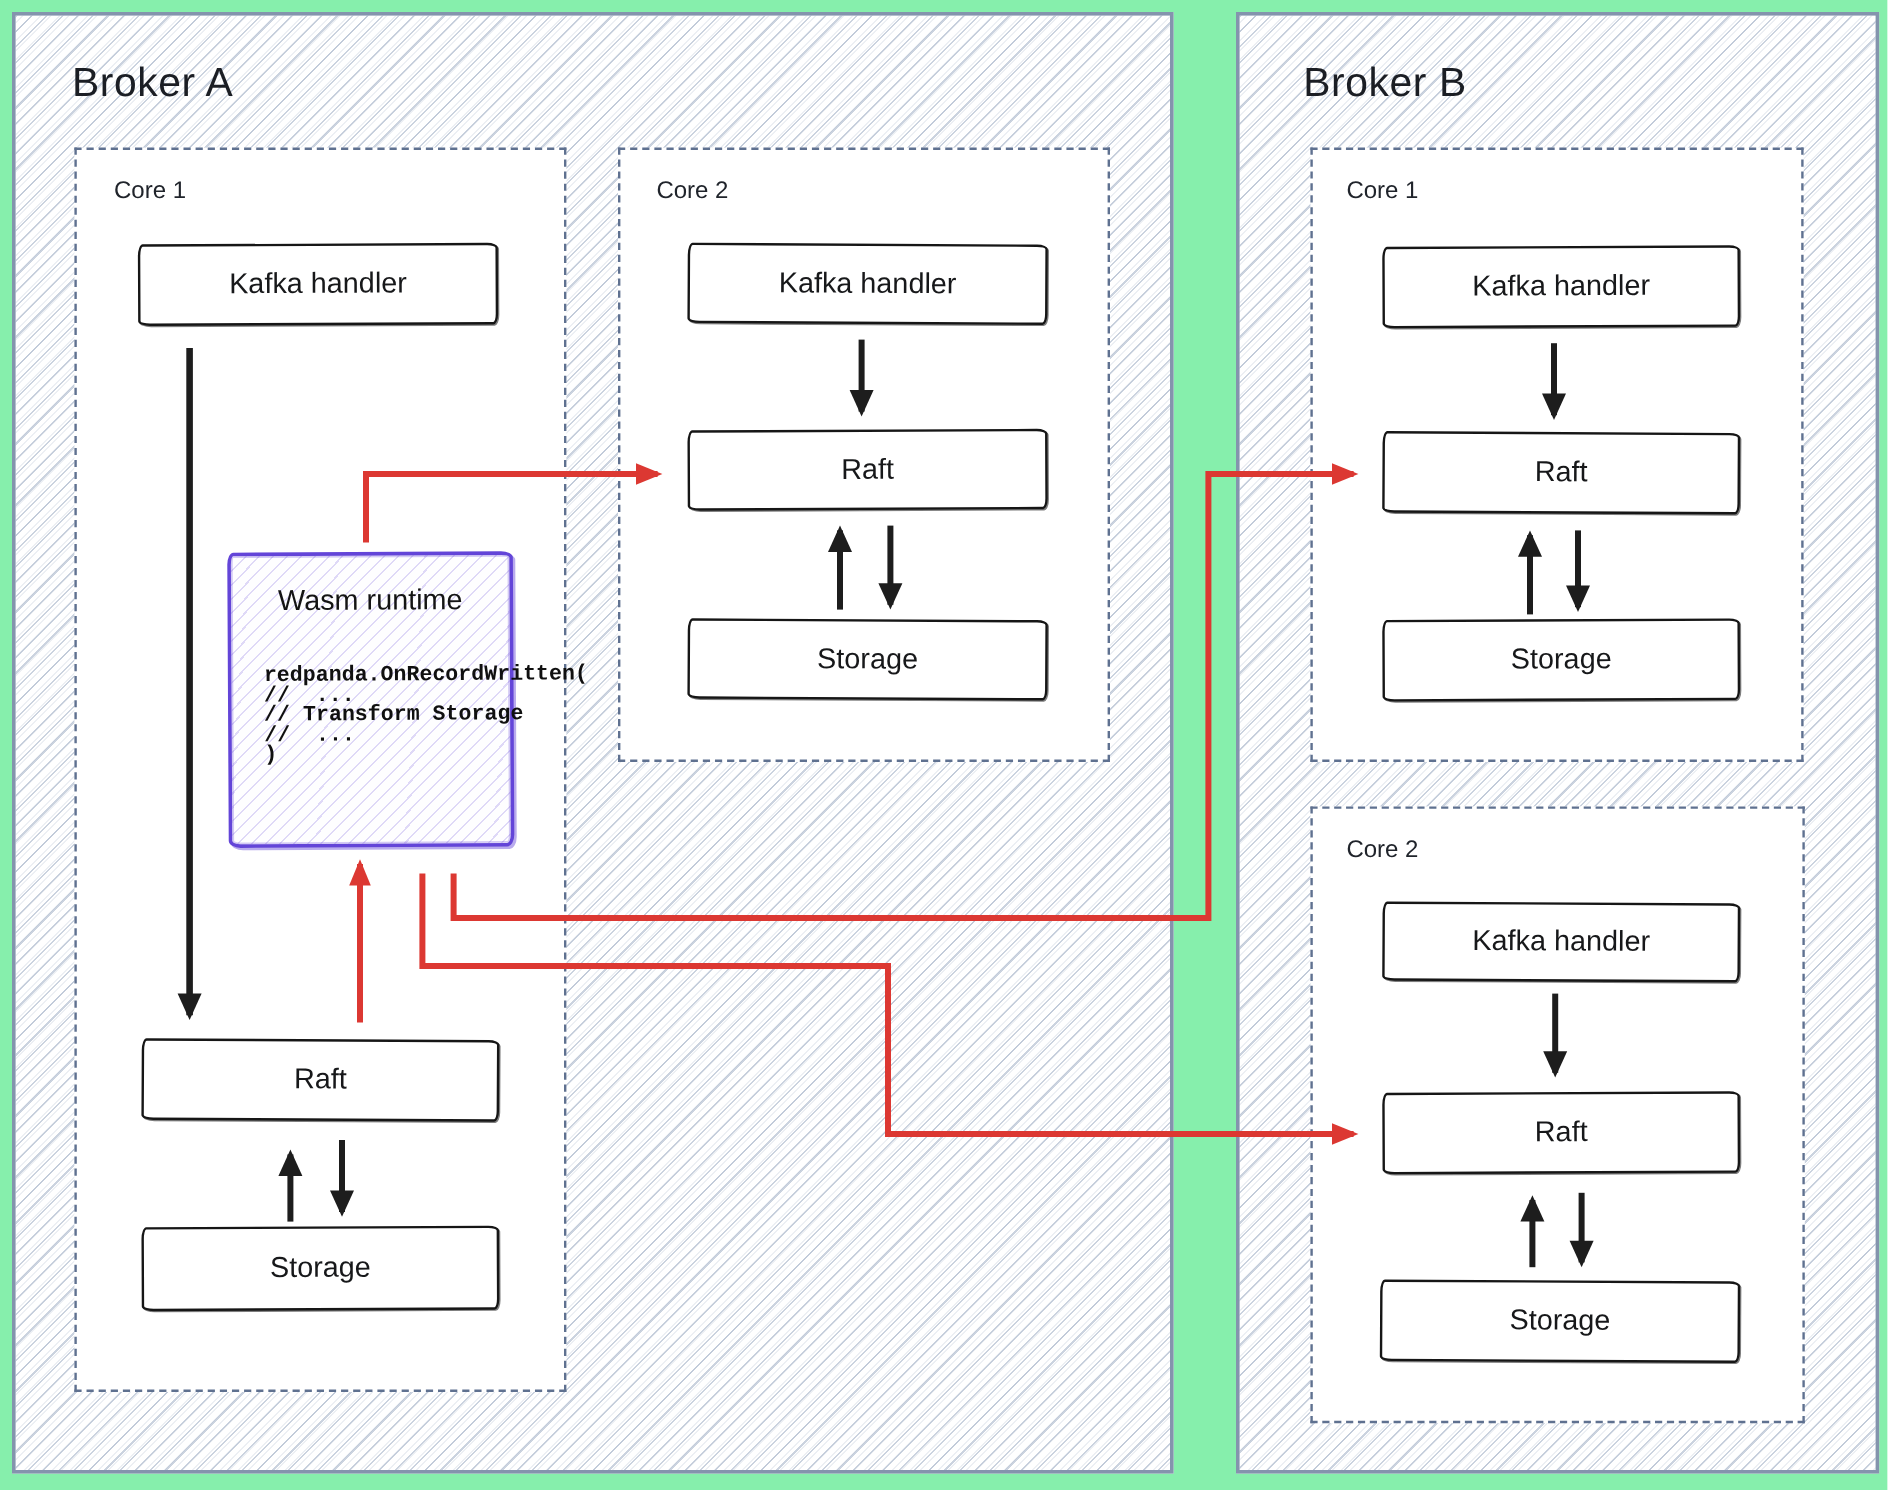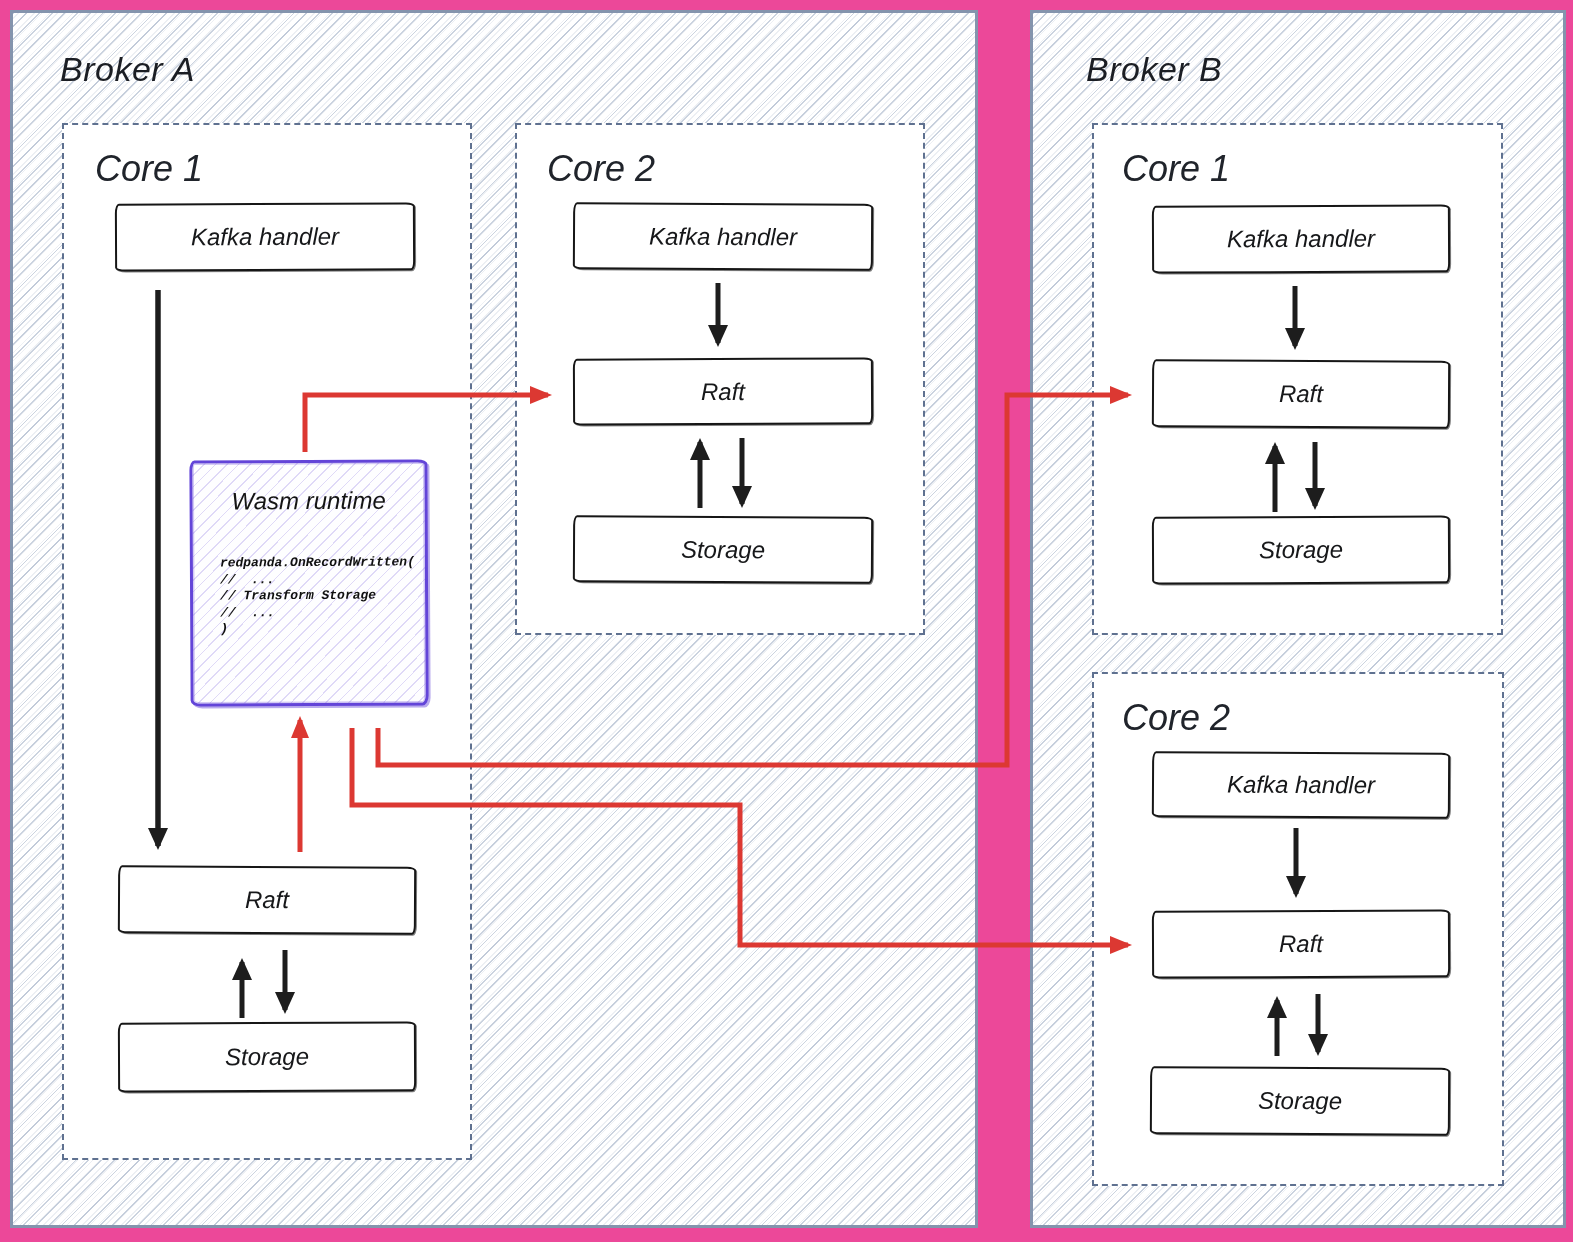--- a/index.html
+++ b/index.html
@@ -1,36 +1,36 @@
 <!DOCTYPE html>
 <html><head>
 <meta charset="utf-8">
 <style>
   html,body{margin:0;padding:0;background:#ffffff;}
   .canvas{
     position:relative;width:1573px;height:1242px;overflow:hidden;
-    font-family:"Liberation Sans",sans-serif;color:#1c1c1c;background:#ec4899;font-style:italic;
+    font-family:"Liberation Sans",sans-serif;color:#1c1c1c;background:#86efac;
   }
   
   .broker{
     position:absolute;border:3px solid #8494ad;box-sizing:border-box;
     background:
       repeating-linear-gradient(135deg, rgba(152,168,192,.50) 0 1.3px, transparent 1.3px 9px),
       repeating-linear-gradient(135deg, rgba(152,168,192,.18) 3.5px 4.6px, transparent 4.6px 9px),
       #ffffff;
   }
   .broker-title{
     position:absolute;font-size:34px;letter-spacing:.5px;color:#1b1e24;white-space:nowrap;
   }
   
   .core{
     position:absolute;background:#ffffff;border:2.5px dashed #5f7190;box-sizing:border-box;
   }
   .core-title{
-    position:absolute;font-size:36px;color:#20242b;white-space:nowrap;
+    position:absolute;font-size:20px;color:#20242b;white-space:nowrap;
   }
   
   .comp{
     position:absolute;background:#ffffff;border:2.6px solid #161616;box-sizing:border-box;
     display:flex;align-items:center;justify-content:center;
     font-size:24px;color:#17181a;
     border-radius:4px 9px 4px 10px / 10px 4px 9px 4px;
     box-shadow:1px 1px 0 rgba(20,20,20,.55);
   }
   .tilt-a{transform:rotate(-.25deg);}
@@ -45,21 +45,21 @@
       #fefeff;
     transform:rotate(-.3deg);
   }
   .wasm-title{
     position:absolute;left:0;right:0;top:24px;text-align:center;
     font-size:24px;color:#141414;
   }
   .wasm-code{
     position:absolute;left:27px;top:92px;
     font-family:"Liberation Mono","DejaVu Sans Mono",monospace;
-    font-size:13px;font-weight:700;line-height:16.5px;color:#101010;
+    font-size:18px;font-weight:700;line-height:16.5px;color:#101010;
   }
   .code-line{white-space:pre;}
   svg.arrows{position:absolute;left:0;top:0;pointer-events:none;}
 </style>
 </head>
 <body>
 
 <div class="canvas">
 
   <div class="broker" style="left:10px;top:10px;width:968px;height:1218px;"></div>

